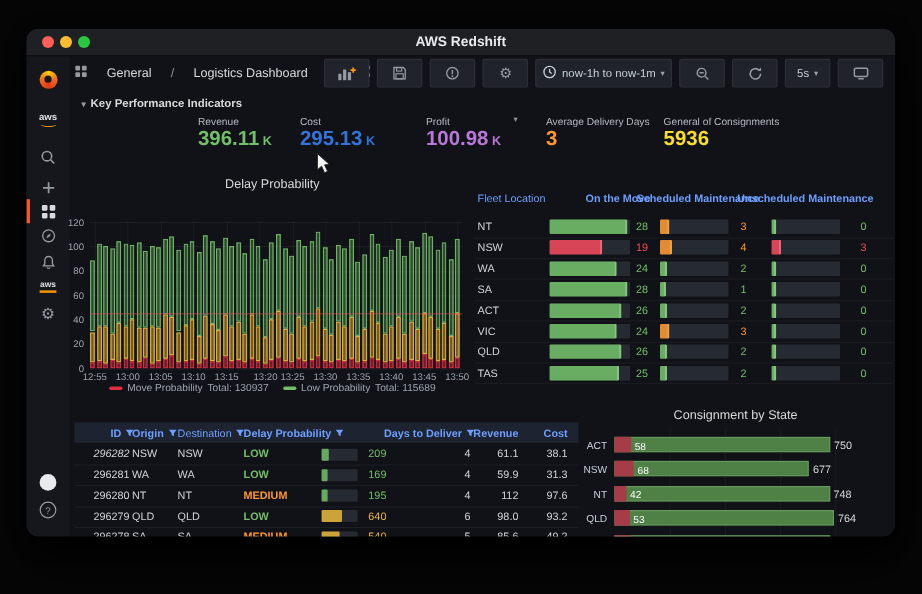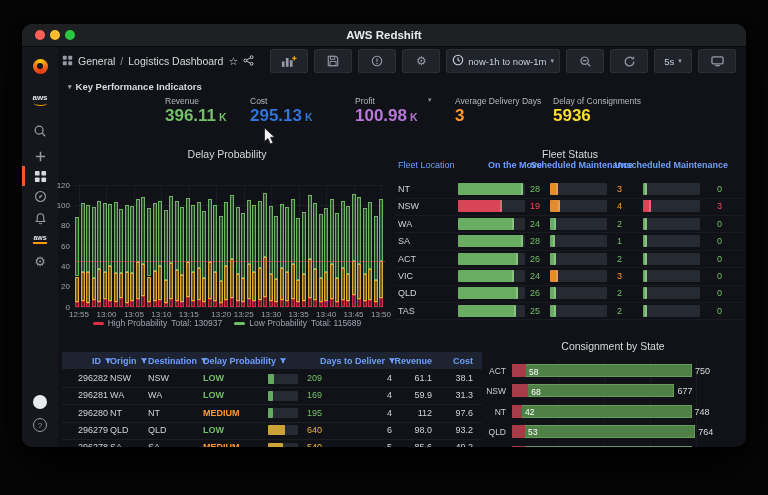--- a/index.html
+++ b/index.html
@@ -3,21 +3,21 @@
 <meta charset="utf-8">
 <style>
   html,body{margin:0;padding:0;background:#060607;}
   .stage{position:relative;width:768px;height:495px;overflow:hidden;font-family:"Liberation Sans",sans-serif;background:#060607;}
   .window{position:absolute;left:22px;top:24px;width:724px;height:423px;background:#111217;border-radius:10px;overflow:hidden;box-shadow:0 20px 45px rgba(0,0,0,0.85),0 4px 14px rgba(0,0,0,0.6);}
   .titlebar{position:absolute;left:0;top:0;width:100%;height:22px;background:#1e2023;border-bottom:1px solid #0a0a0b;}
   .light{position:absolute;top:6px;width:10px;height:10px;border-radius:50%;}
   .wtitle{position:absolute;left:0;top:0;width:100%;text-align:center;line-height:22px;font-size:11.5px;font-weight:bold;color:#e9eaec;}
   .sidebar{position:absolute;left:0;top:23px;width:36px;height:400px;background:#15171d;}
   .abs{position:absolute;}
-  .navrow{position:absolute;left:40px;top:25px;height:24px;display:flex;align-items:center;gap:5px;color:#d8d9da;font-size:10.5px;}
+  .navrow{position:absolute;left:40px;top:25px;height:24px;display:flex;align-items:center;gap:16px;color:#d8d9da;font-size:10.5px;}
   .toolrow{position:absolute;right:10px;top:25px;height:24px;display:flex;align-items:center;gap:6px;}
   .tbtn{height:22px;min-width:26px;background:#202329;border:1px solid #2c2f36;border-radius:2px;display:flex;align-items:center;justify-content:center;gap:4px;padding:0 5px;color:#c7d0d9;font-size:9.5px;}
   .sep{color:#8a9099;}
   .caret{font-size:7px;color:#9aa0a8;}
   .sechead{position:absolute;left:46px;top:57px;display:flex;gap:4px;align-items:center;color:#d8d9da;font-size:9.5px;font-weight:bold;}
   .ptitle{position:absolute;text-align:center;color:#d8d9da;font-size:10.5px;font-weight:500;}
   .sideitem{position:absolute;left:6px;width:24px;height:22px;display:flex;align-items:center;justify-content:center;}
 </style>
 </head>
 <body>
@@ -176,33 +176,32 @@
           </svg>
         </div>
     </div>
 
     <div class="sechead">
       <span class="caret">▾</span>
       <span>Key Performance Indicators</span>
     </div>
 
     <div class="ptitle" style="left:40px;top:124px;width:330px;">Delay Probability</div>
-    <div class="ptitle" style="left:373px;top:124px;width:350px;">Fleet Status</div>
     <div class="ptitle" style="left:466px;top:316px;width:250px;">Consignment by State</div>
 
     <div class="abs" style="left:406px;top:72px;color:#8a9099;font-size:7px;">▾</div>
   <div style="position: absolute; left: 143px; top: 72px; font-size: 8.5px; color: rgb(180, 186, 194);">Revenue</div>
       <div style="position: absolute; left: 143px; top: 82px; font-size: 17px; font-weight: bold; color: rgb(115, 191, 105);">396.11<span style="font-size: 10.5px;"> K</span></div>
       <div style="position: absolute; left: 228px; top: 72px; font-size: 8.5px; color: rgb(180, 186, 194);">Cost</div>
       <div style="position: absolute; left: 228px; top: 82px; font-size: 17px; font-weight: bold; color: rgb(50, 116, 217);">295.13<span style="font-size: 10.5px;"> K</span></div>
       <div style="position: absolute; left: 333px; top: 72px; font-size: 8.5px; color: rgb(180, 186, 194);">Profit</div>
       <div style="position: absolute; left: 333px; top: 82px; font-size: 17px; font-weight: bold; color: rgb(184, 119, 217);">100.98<span style="font-size: 10.5px;"> K</span></div>
       <div style="position: absolute; left: 433px; top: 72px; font-size: 8.5px; color: rgb(180, 186, 194);">Average Delivery Days</div>
       <div style="position: absolute; left: 433px; top: 82px; font-size: 17px; font-weight: bold; color: rgb(255, 152, 48);">3</div>
-      <div style="position: absolute; left: 531px; top: 72px; font-size: 8.5px; color: rgb(180, 186, 194);">Delay of Consignments</div>
+      <div style="position: absolute; left: 531px; top: 72px; font-size: 8.5px; color: rgb(180, 186, 194);">General of Consignments</div>
       <div style="position: absolute; left: 531px; top: 82px; font-size: 17px; font-weight: bold; color: rgb(250, 222, 42);">5936</div>
       <div style="position: absolute; left: 53px; top: 283px; width: 310px; height: 1px; background: rgba(255, 255, 255, 0.05);"></div>
       <div style="position: absolute; left: 22px; top: 278.5px; width: 26px; text-align: right; font-size: 8px; color: rgb(157, 165, 176);">0</div>
       <div style="position: absolute; left: 53px; top: 262.667px; width: 310px; height: 1px; background: rgba(255, 255, 255, 0.05);"></div>
       <div style="position: absolute; left: 22px; top: 258.167px; width: 26px; text-align: right; font-size: 8px; color: rgb(157, 165, 176);">20</div>
       <div style="position: absolute; left: 53px; top: 242.333px; width: 310px; height: 1px; background: rgba(255, 255, 255, 0.05);"></div>
       <div style="position: absolute; left: 22px; top: 237.833px; width: 26px; text-align: right; font-size: 8px; color: rgb(157, 165, 176);">40</div>
       <div style="position: absolute; left: 53px; top: 222px; width: 310px; height: 1px; background: rgba(255, 255, 255, 0.05);"></div>
       <div style="position: absolute; left: 22px; top: 217.5px; width: 26px; text-align: right; font-size: 8px; color: rgb(157, 165, 176);">60</div>
       <div style="position: absolute; left: 53px; top: 201.667px; width: 310px; height: 1px; background: rgba(255, 255, 255, 0.05);"></div>
@@ -400,21 +399,21 @@
       <div style="position: absolute; left: 351.929px; top: 277.917px; width: 4px; height: 5.08333px; background: rgba(224, 47, 68, 0.45); box-shadow: rgba(224, 47, 68, 0.9) 0px 0px 0px 1px inset;"></div>
       <div style="position: absolute; left: 351.929px; top: 255.55px; width: 4px; height: 22.3667px; background: rgba(234, 184, 57, 0.45); box-shadow: rgba(234, 184, 57, 0.9) 0px 0px 0px 1px inset;"></div>
       <div style="position: absolute; left: 351.929px; top: 191.5px; width: 4px; height: 64.05px; background: rgba(115, 191, 105, 0.32); box-shadow: rgba(115, 191, 105, 0.9) 0px 0px 0px 1px inset;"></div>
       <div style="position: absolute; left: 357.464px; top: 273.85px; width: 4px; height: 9.15px; background: rgba(224, 47, 68, 0.45); box-shadow: rgba(224, 47, 68, 0.9) 0px 0px 0px 1px inset;"></div>
       <div style="position: absolute; left: 357.464px; top: 237.25px; width: 4px; height: 36.6px; background: rgba(234, 184, 57, 0.45); box-shadow: rgba(234, 184, 57, 0.9) 0px 0px 0px 1px inset;"></div>
       <div style="position: absolute; left: 357.464px; top: 175.233px; width: 4px; height: 62.0167px; background: rgba(115, 191, 105, 0.32); box-shadow: rgba(115, 191, 105, 0.9) 0px 0px 0px 1px inset;"></div>
       <div style="position: absolute; left: 53px; top: 237.25px; width: 310px; height: 1px; background: rgba(242, 73, 92, 0.5);"></div>
       <div style="position: absolute; left: 40px; top: 294px; width: 330px; display: flex; justify-content: center; gap: 12px;">
         <div style="display: flex; align-items: center; gap: 4px; font-size: 8.5px; color: rgb(157, 165, 176);">
           <span style="display: inline-block; width: 11px; height: 3px; border-radius: 2px; background: rgb(224, 47, 68);"></span>
-          <span>High Probability</span>
+          <span>Move Probability</span>
           <span>Total: 130937</span>
         </div>
         <div style="display: flex; align-items: center; gap: 4px; font-size: 8.5px; color: rgb(157, 165, 176);">
           <span style="display: inline-block; width: 11px; height: 3px; border-radius: 2px; background: rgb(115, 191, 105);"></span>
           <span>Low Probability</span>
           <span>Total: 115689</span>
         </div>
       </div>
       <div style="position: absolute; left: 376px; top: 136px; font-size: 9px; font-weight: 400; color: rgb(110, 159, 255);">Fleet Location</div>
       <div style="position: absolute; left: 440px; top: 136px; width: 80px; text-align: right; font-size: 9px; font-weight: 600; color: rgb(110, 159, 255);">On the Move</div>
@@ -514,21 +513,21 @@
         <span><svg width="8" height="8" viewBox="0 0 10 10" style="vertical-align:middle">
             <path d="M1 1.5h8L6.2 5v3.2L3.8 7V5z" fill="#6e9fff"></path>
           </svg></span>
       </div>
       <div style="position: absolute; top: 328px; height: 17px; display: flex; align-items: center; gap: 3px; font-size: 9px; font-weight: 600; color: rgb(110, 159, 255); left: 88px;">
         <span>Origin</span>
         <span><svg width="8" height="8" viewBox="0 0 10 10" style="vertical-align:middle">
             <path d="M1 1.5h8L6.2 5v3.2L3.8 7V5z" fill="#6e9fff"></path>
           </svg></span>
       </div>
-      <div style="position: absolute; top: 328px; height: 17px; display: flex; align-items: center; gap: 3px; font-size: 9px; font-weight: 700; color: rgb(110, 159, 255); left: 126px;">
+      <div style="position: absolute; top: 328px; height: 17px; display: flex; align-items: center; gap: 3px; font-size: 9px; font-weight: 400; color: rgb(110, 159, 255); left: 126px;">
         <span>Destination</span>
         <span><svg width="8" height="8" viewBox="0 0 10 10" style="vertical-align:middle">
             <path d="M1 1.5h8L6.2 5v3.2L3.8 7V5z" fill="#6e9fff"></path>
           </svg></span>
       </div>
       <div style="position: absolute; top: 328px; height: 17px; display: flex; align-items: center; gap: 3px; font-size: 9px; font-weight: 600; color: rgb(110, 159, 255); left: 181px;">
         <span>Delay Probability</span>
         <span><svg width="8" height="8" viewBox="0 0 10 10" style="vertical-align:middle">
             <path d="M1 1.5h8L6.2 5v3.2L3.8 7V5z" fill="#6e9fff"></path>
           </svg></span>
@@ -538,21 +537,21 @@
         <span><svg width="8" height="8" viewBox="0 0 10 10" style="vertical-align:middle">
             <path d="M1 1.5h8L6.2 5v3.2L3.8 7V5z" fill="#6e9fff"></path>
           </svg></span>
       </div>
       <div style="position: absolute; top: 328px; height: 17px; display: flex; align-items: center; gap: 3px; font-size: 9px; font-weight: 600; color: rgb(110, 159, 255); left: 300px; width: 110px; justify-content: flex-end;">
         <span>Revenue</span>
       </div>
       <div style="position: absolute; top: 328px; height: 17px; display: flex; align-items: center; gap: 3px; font-size: 9px; font-weight: 600; color: rgb(110, 159, 255); left: 341px; width: 110px; justify-content: flex-end;">
         <span>Cost</span>
       </div>
-      <div style="position: absolute; left: 36px; top: 346px; width: 50px; text-align: right; font-size: 9px; color: rgb(208, 212, 218); line-height: 17px;">296282</div>
+      <div style="position: absolute; left: 36px; top: 346px; width: 50px; text-align: right; font-size: 9px; color: rgb(208, 212, 218); line-height: 17px; font-style: italic;">296282</div>
       <div style="position: absolute; left: 88px; top: 346px; width: 40px; font-size: 9px; color: rgb(208, 212, 218); line-height: 17px;">NSW</div>
       <div style="position: absolute; left: 126px; top: 346px; width: 44px; font-size: 9px; color: rgb(208, 212, 218); line-height: 17px;">NSW</div>
       <div style="position: absolute; left: 181px; top: 346px; width: 52px; font-size: 9px; font-weight: 600; color: rgb(115, 191, 105); line-height: 17px;">LOW</div>
       <div style="position: absolute; left: 246px; top: 349.5px; width: 30px; height: 10px; background: rgb(38, 43, 51); border-radius: 1px;"></div>
       <div style="position: absolute; left: 246px; top: 349.5px; width: 5.7px; height: 10px; background: rgb(115, 191, 105); opacity: 0.85; border-radius: 1px;"></div>
       <div style="position: absolute; left: 260px; top: 346px; width: 40px; text-align: right; font-size: 9px; color: rgb(115, 191, 105); line-height: 17px;">209</div>
       <div style="position: absolute; left: 330px; top: 346px; width: 40px; text-align: right; font-size: 9px; color: rgb(208, 212, 218); line-height: 17px;">4</div>
       <div style="position: absolute; left: 370px; top: 346px; width: 40px; text-align: right; font-size: 9px; color: rgb(208, 212, 218); line-height: 17px;">61.1</div>
       <div style="position: absolute; left: 411px; top: 346px; width: 40px; text-align: right; font-size: 9px; color: rgb(208, 212, 218); line-height: 17px;">38.1</div>
       <div style="position: absolute; left: 40px; top: 363px; width: 420px; height: 1px; background: rgba(255, 255, 255, 0.05);"></div>
@@ -614,21 +613,21 @@
       <div style="position: absolute; left: 509.32px; top: 362.9px; font-size: 8.5px; color: rgb(255, 255, 255);">68</div>
       <div style="position: absolute; left: 655.48px; top: 362.4px; font-size: 9px; color: rgb(216, 217, 218);">677</div>
       <div style="position: absolute; left: 440px; top: 382.8px; width: 44px; text-align: right; font-size: 8.5px; color: rgb(199, 208, 217);">NT</div>
       <div style="position: absolute; left: 490px; top: 380.8px; width: 179.52px; height: 13px; background: rgb(79, 129, 71); box-shadow: rgba(150, 200, 140, 0.35) 0px 0px 0px 1px inset;"></div>
       <div style="position: absolute; left: 490px; top: 380.8px; width: 10.08px; height: 13px; background: rgb(166, 60, 72);"></div>
       <div style="position: absolute; left: 503.08px; top: 383.3px; font-size: 8.5px; color: rgb(255, 255, 255);">42</div>
       <div style="position: absolute; left: 672.52px; top: 382.8px; font-size: 9px; color: rgb(216, 217, 218);">748</div>
       <div style="position: absolute; left: 440px; top: 403.2px; width: 44px; text-align: right; font-size: 8.5px; color: rgb(199, 208, 217);">QLD</div>
       <div style="position: absolute; left: 490px; top: 401.2px; width: 183.36px; height: 13px; background: rgb(79, 129, 71); box-shadow: rgba(150, 200, 140, 0.35) 0px 0px 0px 1px inset;"></div>
       <div style="position: absolute; left: 490px; top: 401.2px; width: 12.72px; height: 13px; background: rgb(166, 60, 72);"></div>
-      <div style="position: absolute; left: 505.72px; top: 403.7px; font-size: 8.5px; color: rgb(255, 255, 255); font-family: Liberation Mono, monospace;">53</div>
+      <div style="position: absolute; left: 505.72px; top: 403.7px; font-size: 8.5px; color: rgb(255, 255, 255);">53</div>
       <div style="position: absolute; left: 676.36px; top: 403.2px; font-size: 9px; color: rgb(216, 217, 218);">764</div>
       <div style="position: absolute; left: 490px; top: 421.6px; width: 180.48px; height: 13px; background: rgb(79, 129, 71); box-shadow: rgba(150, 200, 140, 0.35) 0px 0px 0px 1px inset;"></div>
       <div style="position: absolute; left: 490px; top: 421.6px; width: 14.4px; height: 13px; background: rgb(166, 60, 72);"></div>
     </div>
 
   <svg class="abs" style="left:263px;top:127px;z-index:50;" width="13" height="19" viewBox="0 0 13 19">
     <path d="M1.5 1 L1.5 14.5 L5 11.5 L7.4 17 L10 15.8 L7.5 10.4 L11.5 10 Z" fill="#f4f4f4" stroke="#222" stroke-width="0.8"></path>
   </svg>
 </div>
 

